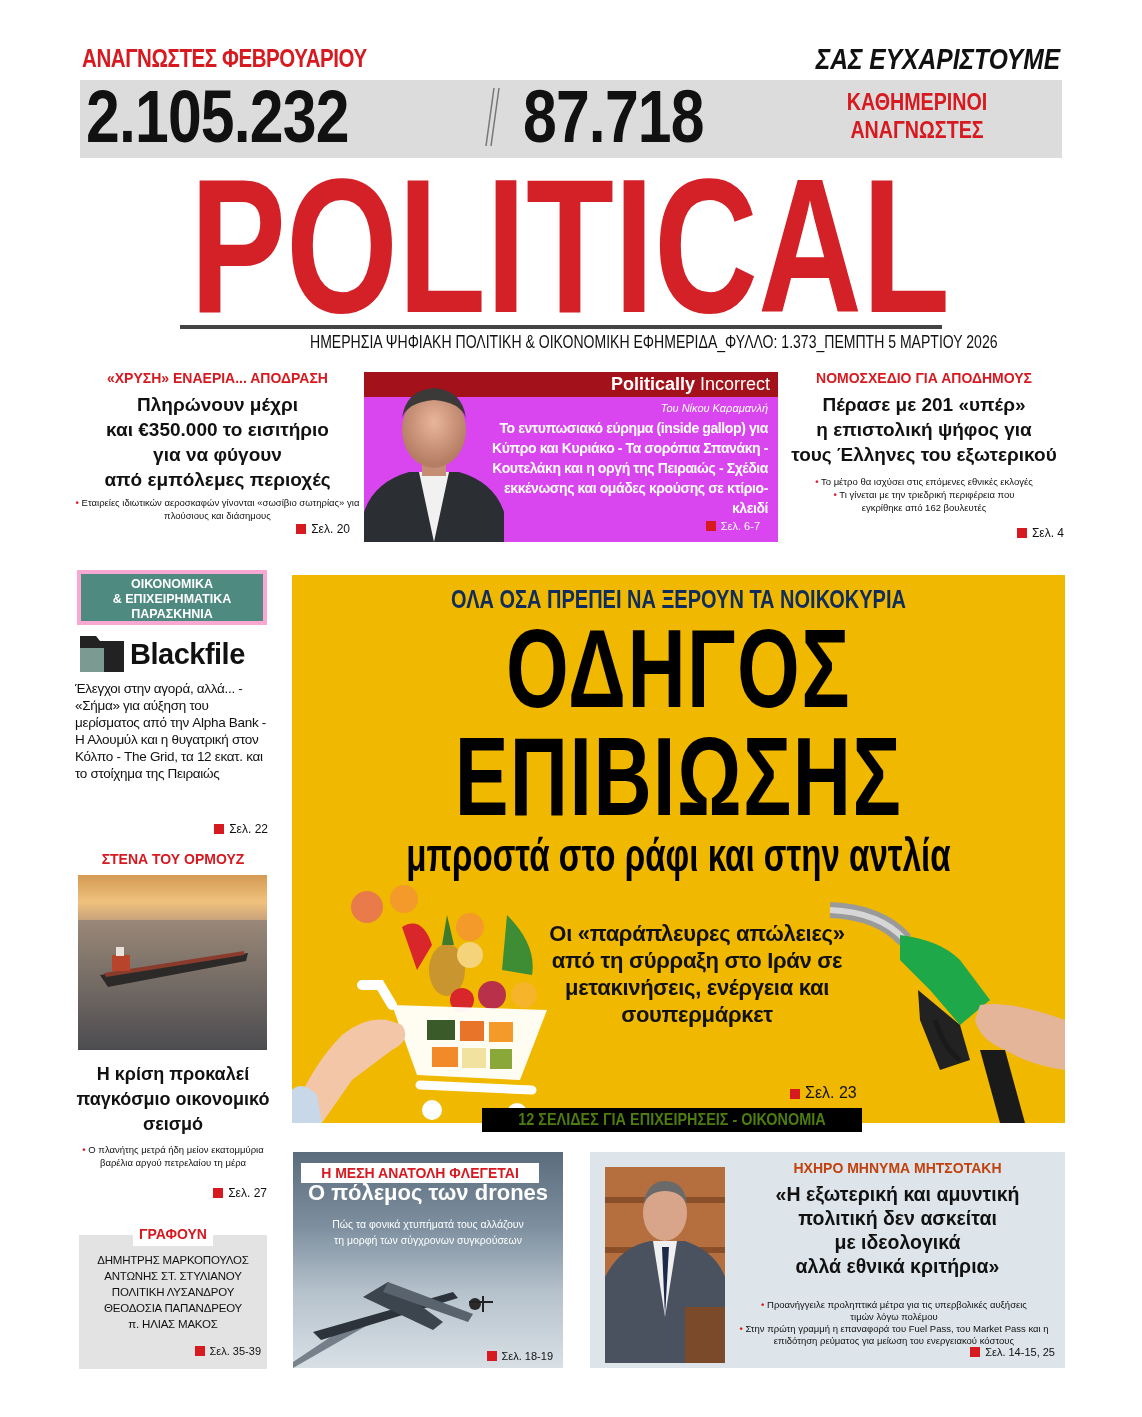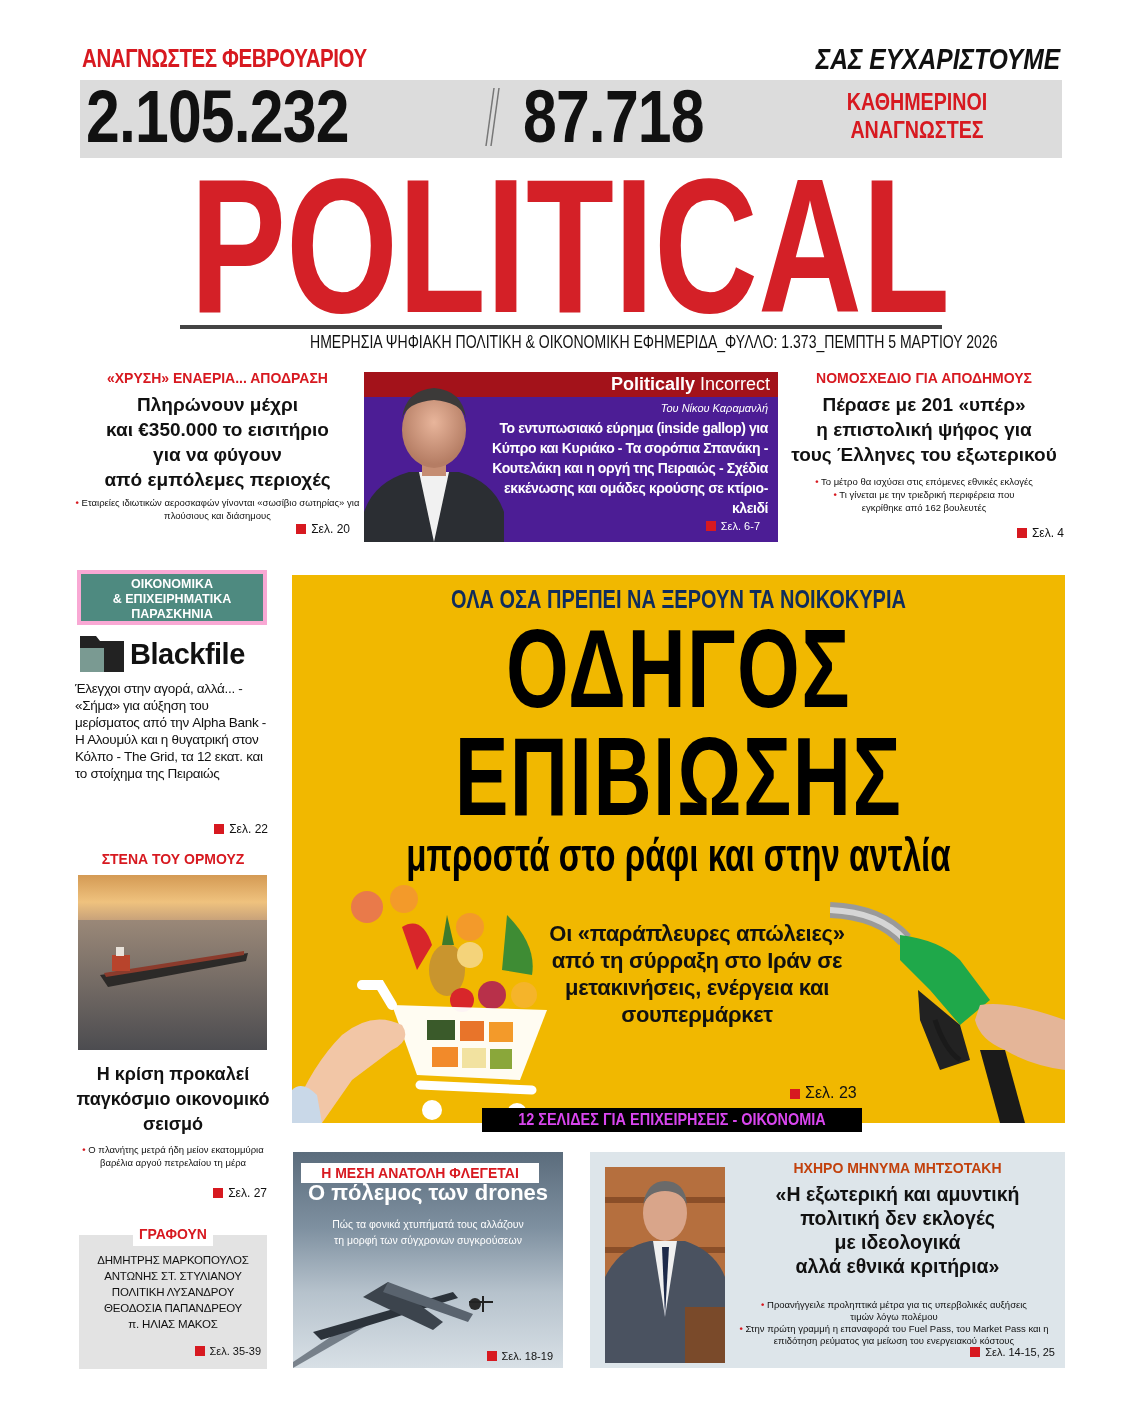--- a/index.html
+++ b/index.html
@@ -25,21 +25,21 @@
   #masthead-tagline { left: 310px; top: 332px; width: 660px; font-size: 18px; color: #111; white-space: nowrap; transform: scaleX(0.78); transform-origin: left; }
 
   
   .kicker { font-weight: bold; color: #d71920; white-space: nowrap; }
   #story-escape { left: 75px; top: 370px; width: 285px; }
   #story-escape .kicker { font-size: 14px; text-align: center; }
   #story-escape .headline { font-size: 19px; line-height: 25px; font-weight: bold; text-align: center; margin-top: 6px; }
   #story-escape .bullets { font-size: 9.5px; line-height: 13px; text-align: center; margin-top: 4px; }
   #story-escape .page-ref { text-align: right; padding-right: 10px; }
 
-  #pi-box { left: 364px; top: 372px; width: 414px; height: 170px; background: #4c1d95; overflow: hidden; }
+  #pi-box { left: 364px; top: 372px; width: 414px; height: 170px; background: #d946ef; overflow: hidden; }
   #pi-header { position: absolute; left: 0; top: 0; width: 100%; height: 25px; background: #a3121a; }
   #pi-title { position: absolute; right: 8px; top: 2px; font-size: 18px; color: #fff; white-space: nowrap; }
   #pi-title b { font-weight: bold; }
   #pi-author { position: absolute; right: 10px; top: 30px; font-size: 11px; font-style: italic; color: #fff; }
   #pi-body { position: absolute; right: 10px; top: 46px; width: 300px; font-size: 14px; line-height: 20px; font-weight: bold; color: #fff; text-align: right; letter-spacing: -0.4px; }
   #pi-ref { position: absolute; right: 18px; top: 148px; font-size: 11px; color: #fff; }
   #pi-portrait { position: absolute; left: 0; top: 0; width: 140px; height: 170px; }
 
   #story-vote { left: 780px; top: 370px; width: 288px; }
   #story-vote .kicker { font-size: 14px; text-align: center; }
@@ -70,21 +70,21 @@
   
   #feature { left: 292px; top: 575px; width: 773px; height: 548px; background: #f1b800; overflow: hidden; }
   #feature-kicker { position: absolute; left: 0; top: 10px; width: 100%; text-align: center; font-size: 25px; font-weight: bold; color: #0f2c5c; transform: scaleX(0.8); white-space: nowrap; }
   #feature-title-1 { position: absolute; left: 0; top: 40px; width: 100%; text-align: center; font-size: 112px; line-height: 108px; font-weight: bold; color: #000; transform: scaleX(0.72); white-space: nowrap; letter-spacing: 2px; }
   #feature-title-2 { position: absolute; left: 0; top: 148px; width: 100%; text-align: center; font-size: 112px; line-height: 108px; font-weight: bold; color: #000; transform: scaleX(0.72); white-space: nowrap; letter-spacing: 2px; }
   #feature-subtitle { position: absolute; left: 0; top: 254px; width: 100%; text-align: center; font-size: 46px; line-height: 52px; font-weight: bold; color: #000; transform: scaleX(0.72); white-space: nowrap; }
   #feature-deck { position: absolute; left: 250px; top: 345px; width: 310px; text-align: center; font-size: 22px; line-height: 27px; font-weight: bold; color: #111; letter-spacing: -0.3px; }
   #feature-ref { position: absolute; left: 498px; top: 509px; font-size: 16px; color: #111; }
   #feature-cart { position: absolute; left: 0; top: 300px; width: 260px; height: 248px; }
   #feature-pump { position: absolute; left: 538px; top: 325px; width: 235px; height: 223px; }
-  #feature-band { left: 482px; top: 1108px; width: 380px; height: 24px; background: #000; color: #d946ef; text-align: center; font-size: 17px; font-weight: bold; line-height: 24px; white-space: nowrap; }
+  #feature-band { left: 482px; top: 1108px; width: 380px; height: 24px; background: #000; color: #4d7c0f; text-align: center; font-size: 17px; font-weight: bold; line-height: 24px; white-space: nowrap; }
   #feature-band span { display: inline-block; transform: scaleX(0.85); }
 
   
   #drones { left: 293px; top: 1152px; width: 270px; height: 216px; background: linear-gradient(180deg, #5b6c7c 0%, #7e90a0 35%, #b6c2cc 65%, #d8e0e6 100%); overflow: hidden; }
   #drones-kicker { position: absolute; left: 8px; top: 11px; width: 238px; height: 20px; background: #fff; color: #d71920; text-align: center; font-size: 14px; font-weight: bold; line-height: 20px; white-space: nowrap; }
   #drones-headline { position: absolute; left: 0; top: 28px; width: 100%; text-align: center; font-size: 22px; font-weight: bold; color: #fff; white-space: nowrap; }
   #drones-deck { position: absolute; left: 0; top: 64px; width: 100%; text-align: center; font-size: 10.5px; line-height: 16px; color: #fff; }
   #drones-ref { position: absolute; right: 10px; bottom: 6px; font-size: 11px; color: #111; }
   #drones-art { position: absolute; left: 0; top: 100px; width: 270px; height: 116px; }
 
@@ -302,21 +302,21 @@
       <path d="M48 74 L60 150 L72 74 Z" fill="#f0f0f0"></path>
       <path d="M57 80 L60 150 L64 80 Z" fill="#1e2a4a"></path>
       <ellipse cx="60" cy="46" rx="22" ry="28" fill="#d9a58a"></ellipse>
       <path d="M38 38 Q42 14 60 14 Q80 14 82 38 Q76 24 60 24 Q44 24 38 38 Z" fill="#6a6a6a"></path>
       <rect x="80" y="140" width="40" height="56" fill="#7a4a2a"></rect>
     </svg>
   </div>
   <div id="pm-kicker">ΗΧΗΡΟ ΜΗΝΥΜΑ ΜΗΤΣΟΤΑΚΗ</div>
   <div id="pm-headline">
     <div>«Η εξωτερική και αμυντική</div>
-    <div>πολιτική δεν εκλογές</div>
+    <div>πολιτική δεν ασκείται</div>
     <div>με ιδεολογικά</div>
     <div>αλλά εθνικά κριτήρια»</div>
   </div>
   <div id="pm-bullets">
     <div style="padding:0 30px;"><span class="bullet-dot">•</span> <span>Προανήγγειλε προληπτικά μέτρα για τις υπερβολικές αυξήσεις τιμών λόγω πολέμου</span></div>
     <div><span class="bullet-dot">•</span> <span>Στην πρώτη γραμμή η επαναφορά του Fuel Pass, του Market Pass και η επιδότηση ρεύματος για μείωση του ενεργειακού κόστους</span></div>
   </div>
   <div id="pm-ref" class="page-ref"><span class="sq"></span><span>Σελ. 14-15, 25</span></div>
 </div>
 

